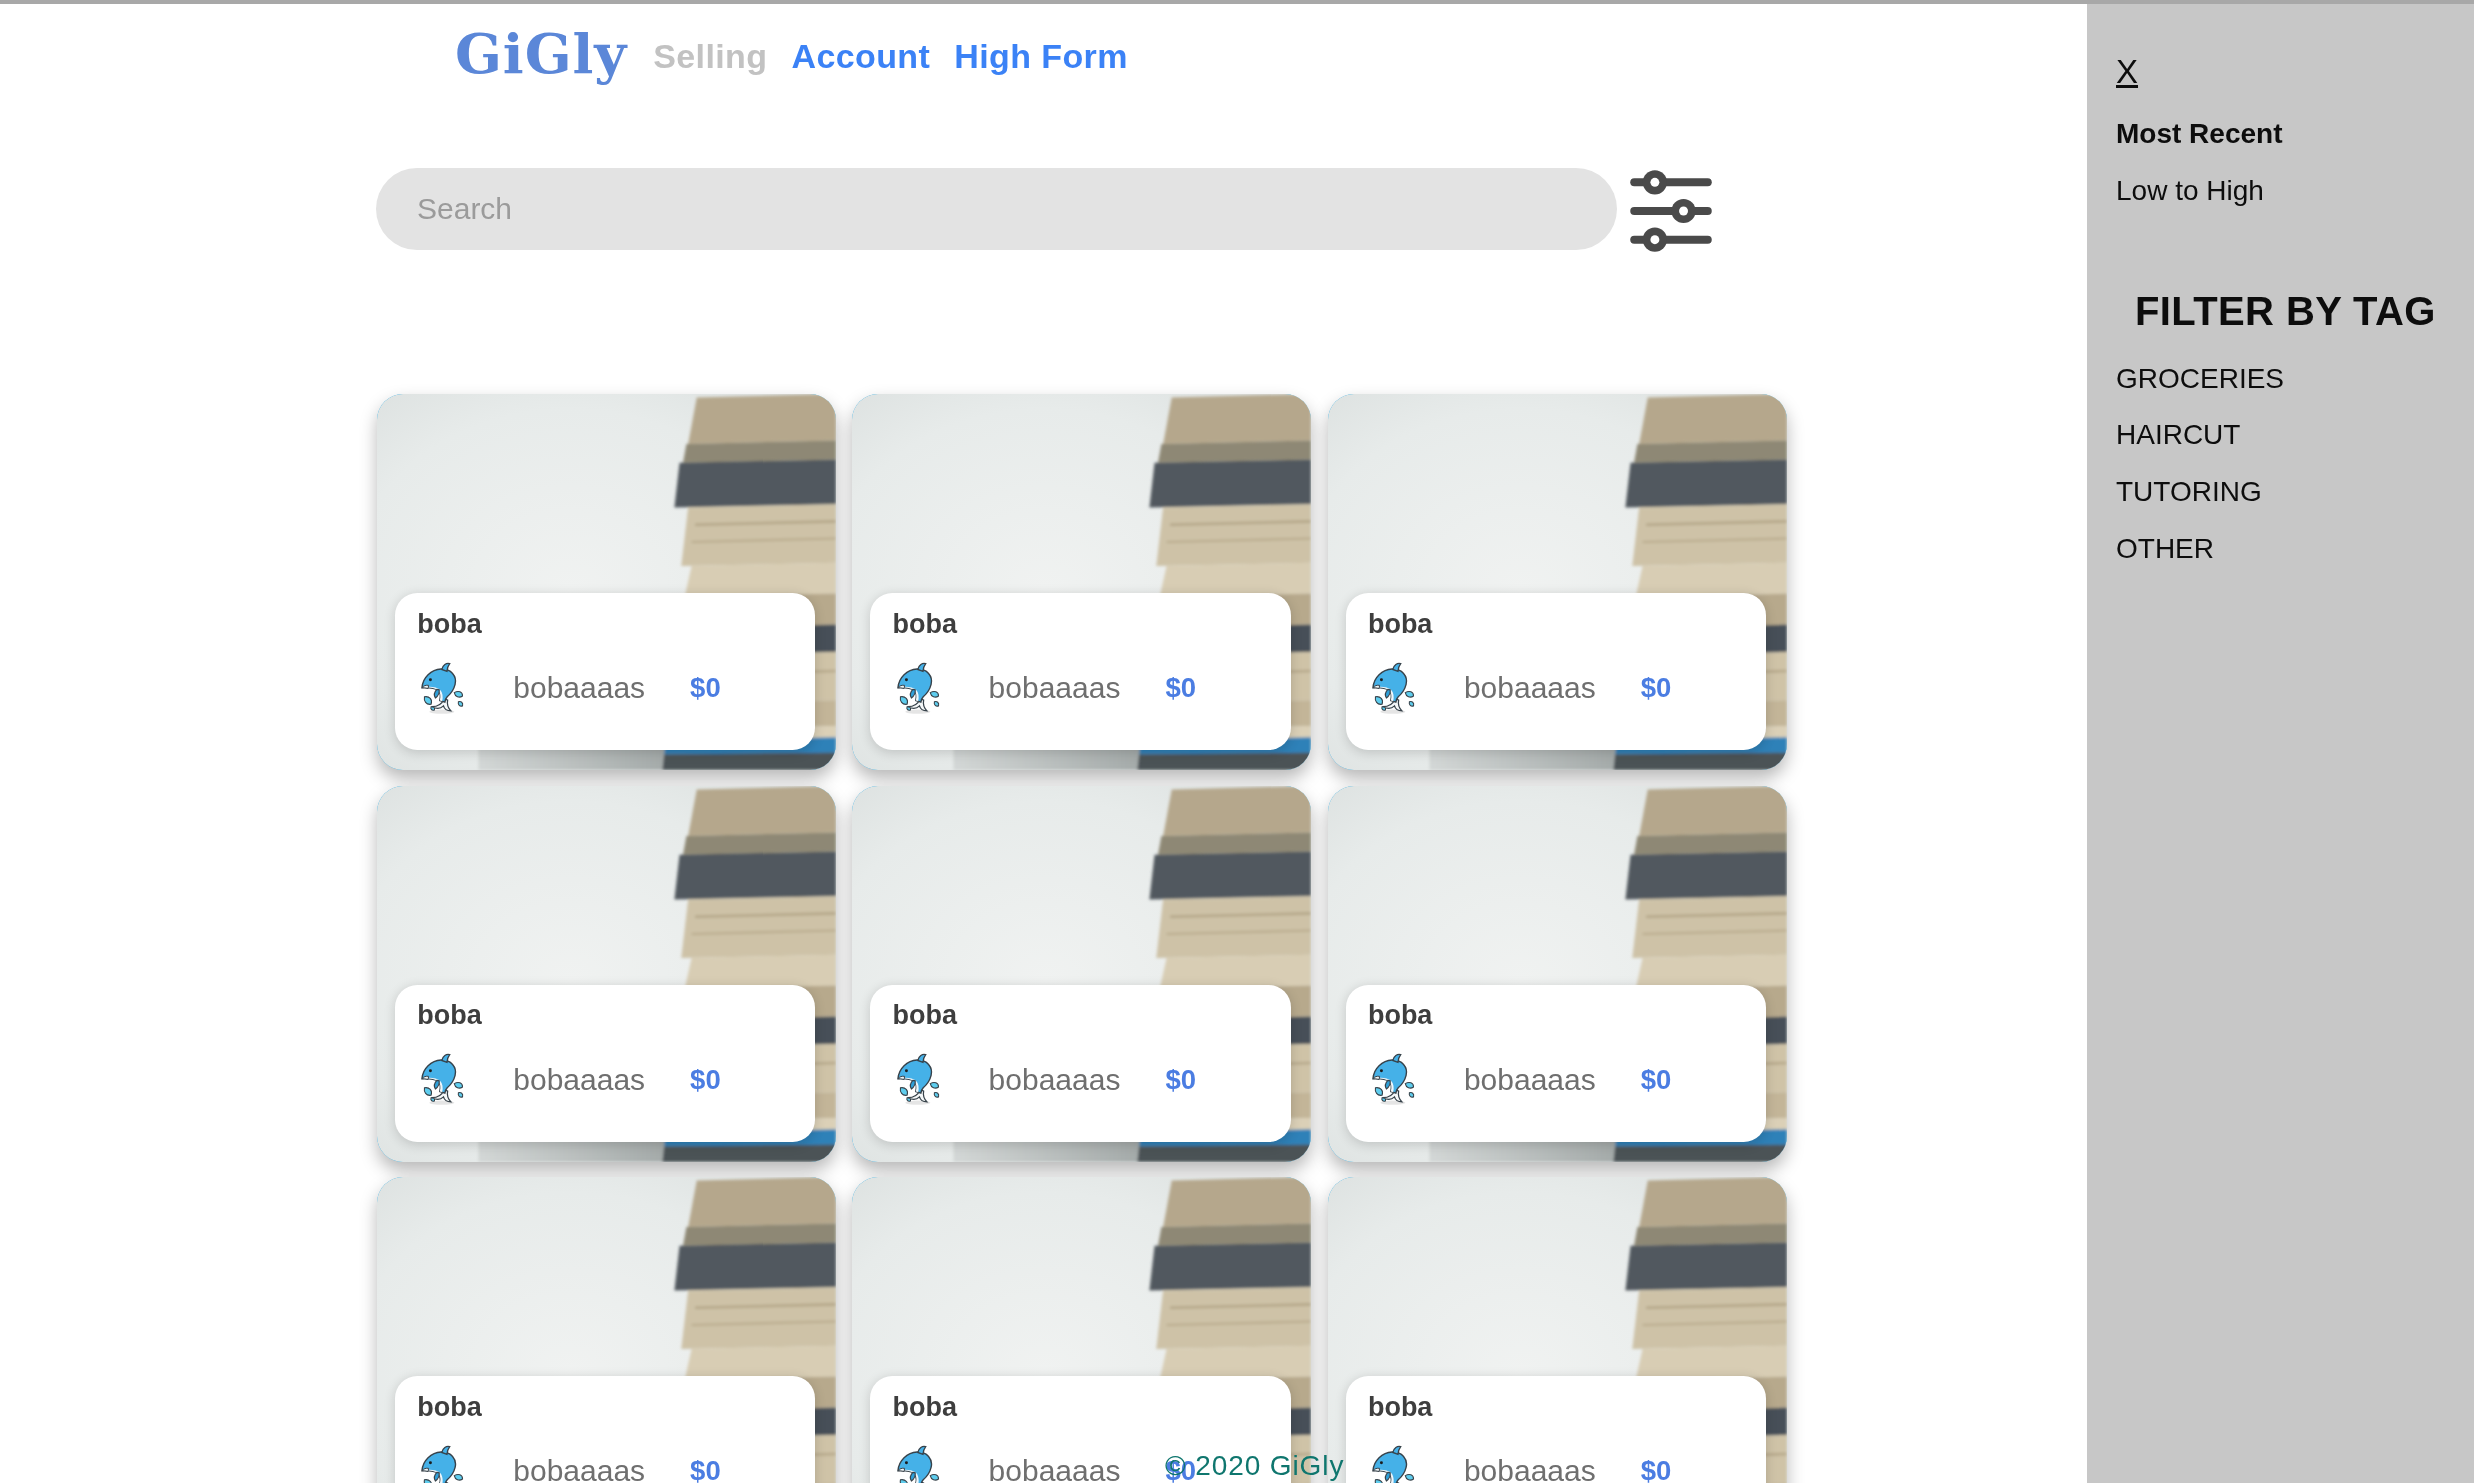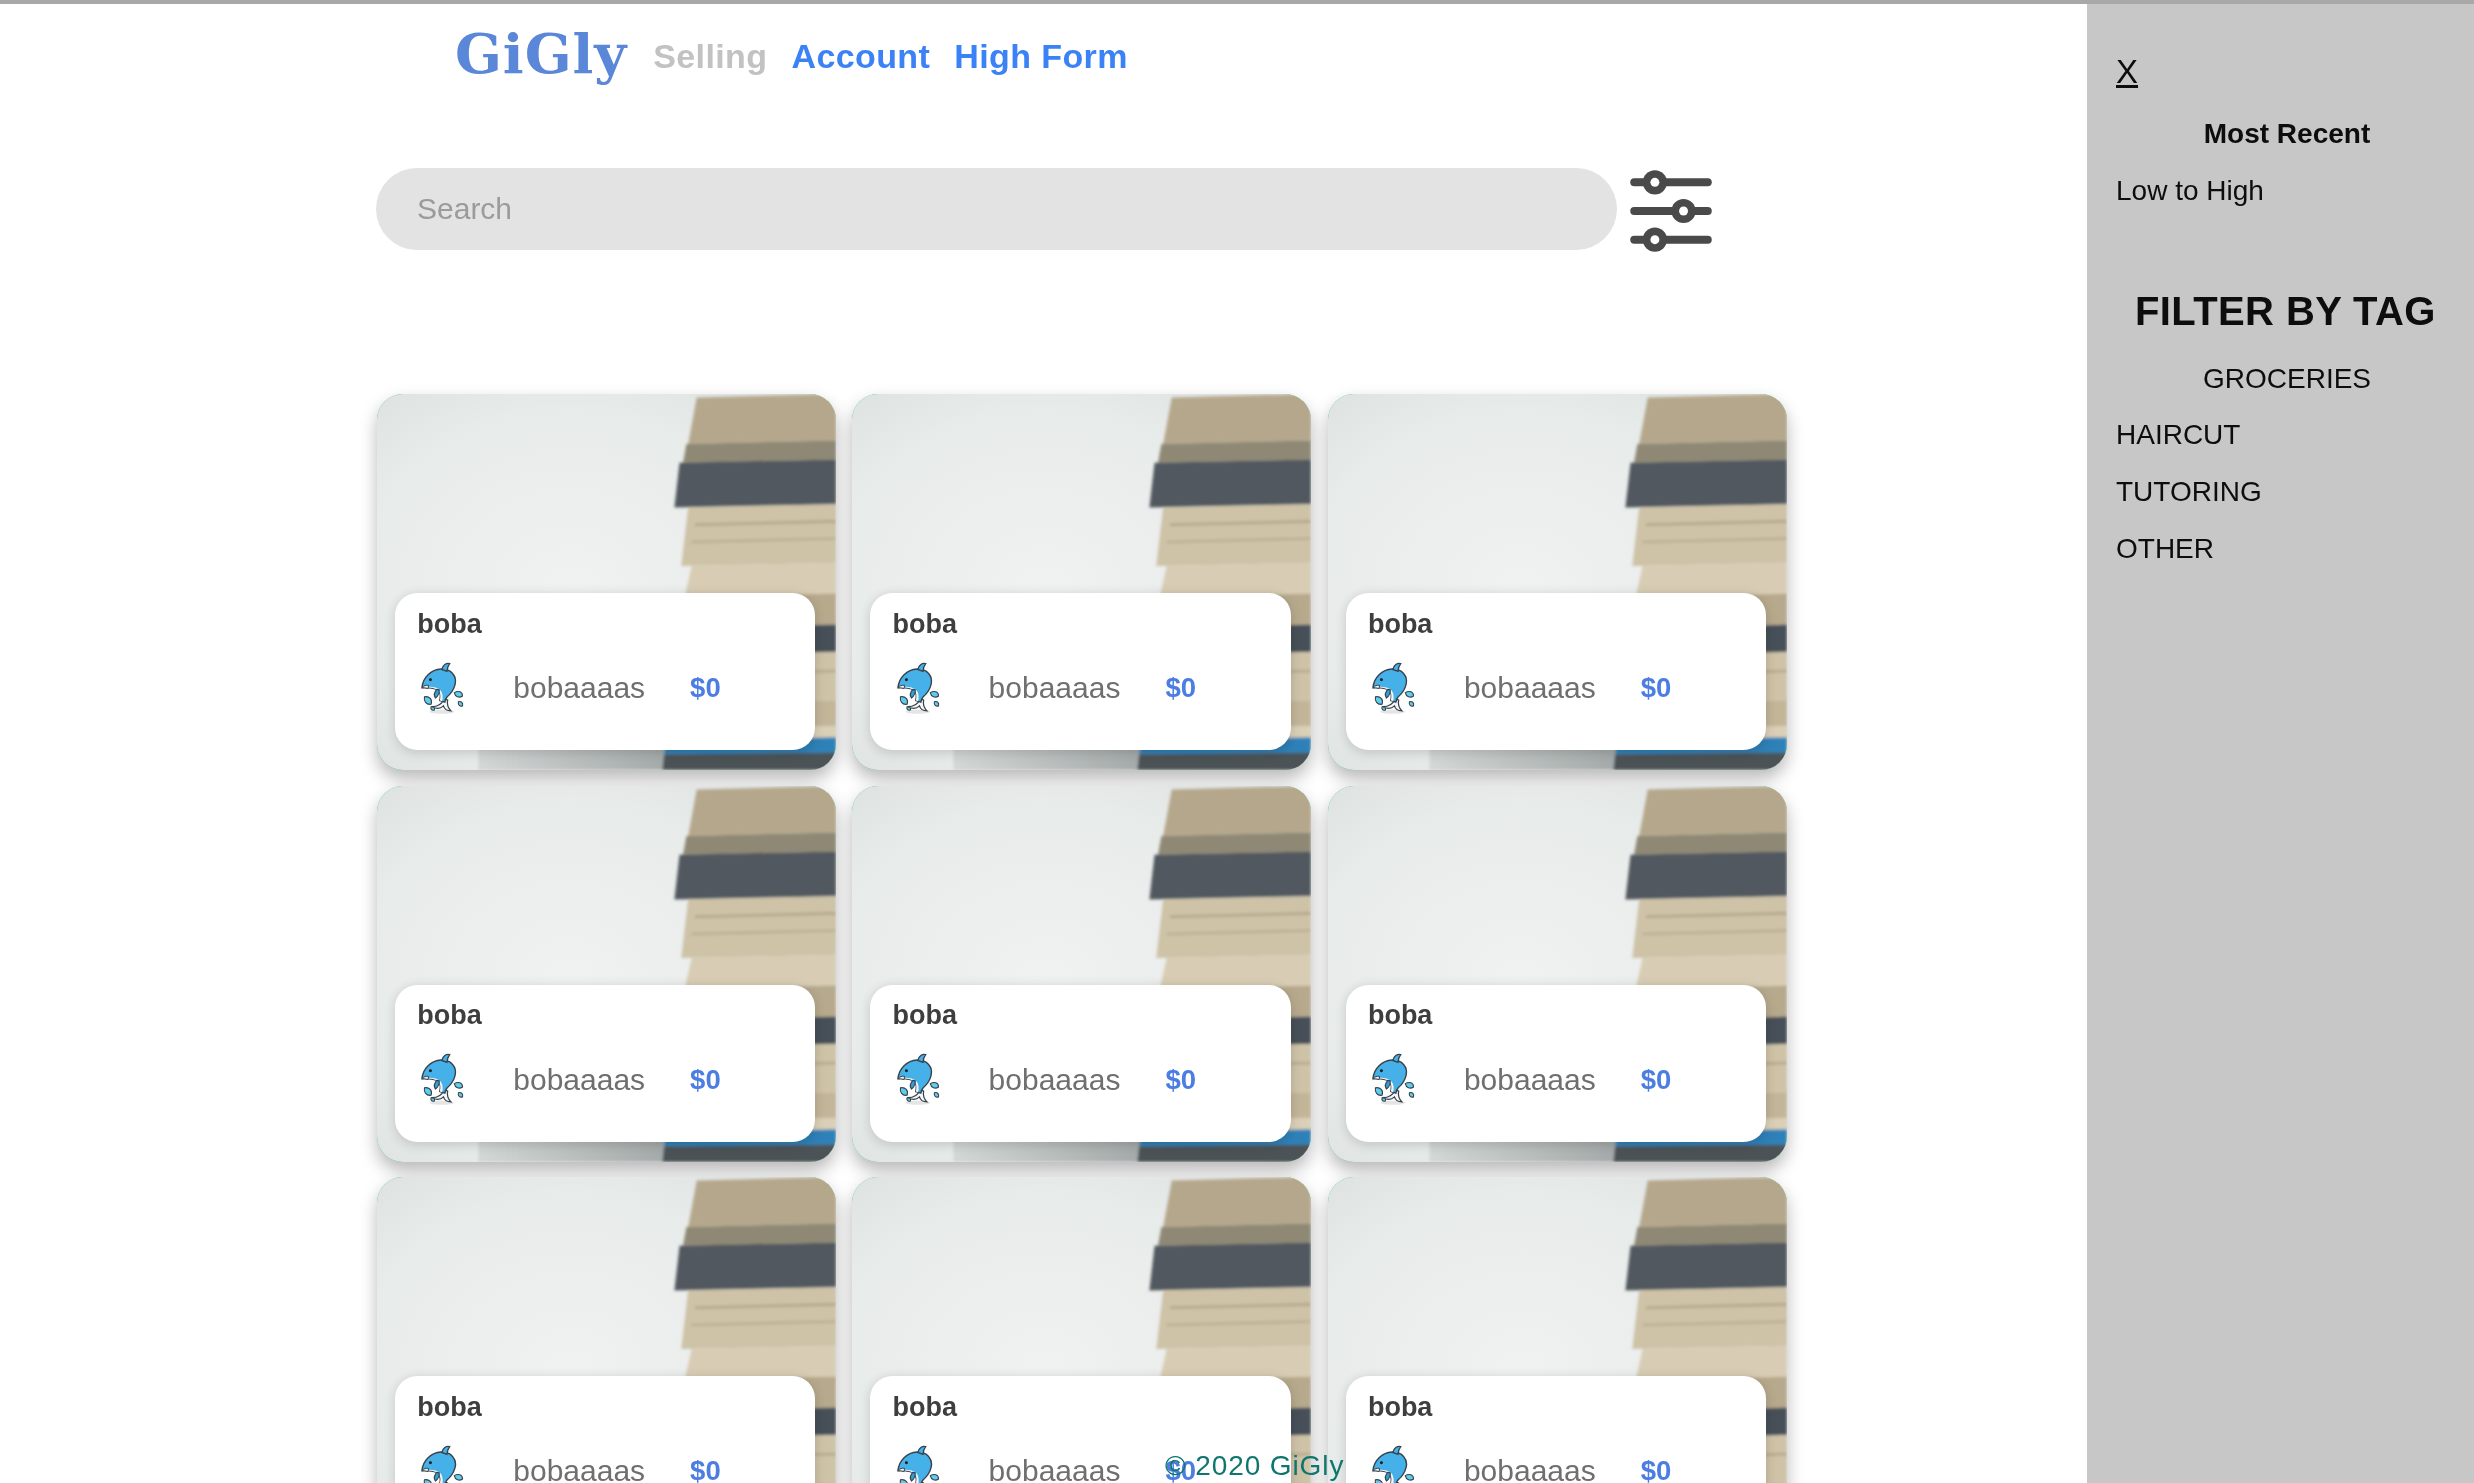--- a/index.html
+++ b/index.html
@@ -30,21 +30,21 @@
   .search::placeholder{color:#9b9b9b;}
   .filter-icon{width:86px;height:86px;cursor:pointer;flex:0 0 auto;}
 
   
   .grid{
     position:absolute;left:377px;top:394px;width:1409px;
     display:grid;grid-template-columns:repeat(3,459px);column-gap:16.3px;row-gap:15.5px;z-index:5;
   }
   .card{
     position:relative;width:459px;height:376px;border-radius:26px;overflow:hidden;
-    box-shadow:0 8.6px 17px rgba(0,0,0,.28);cursor:pointer;background:#22c55e;
+    box-shadow:0 8.6px 17px rgba(0,0,0,.28);cursor:pointer;background:#0ea5e9;
   }
   .card-img{position:absolute;inset:0;width:100%;height:100%;display:block;}
   .panel{
     position:absolute;left:18px;right:20.6px;top:199px;bottom:20px;
     background:#ffffff;border-radius:22.3px;box-shadow:0 2.6px 12px rgba(0,0,0,.16);
     padding:15.5px 22.3px;box-sizing:border-box;
   }
   .card-title{font-size:27px;font-weight:700;color:#3e3e3e;line-height:31px;}
   .card-row{display:flex;align-items:center;margin-top:22.3px;}
   .dolphin{width:53px;height:53px;flex:0 0 auto;}
@@ -62,21 +62,21 @@
     position:absolute;right:0;top:0;width:388px;height:100%;background:#c7c7c7;
     padding:55px 17px 0 29px;box-sizing:border-box;z-index:40;color:#0d0d0d;
   }
   .close{display:inline-block;font-size:33px;font-weight:400;color:#0d0d0d;
     text-decoration:underline;cursor:pointer;line-height:1;}
   .side-heading{font-size:40px;font-weight:800;margin:0;line-height:1.1;letter-spacing:0.4px;}
   .side-heading.sort{margin-top:170px;}
   .side-heading.filter{margin-top:82px;margin-left:19px;}
   .opt{font-size:28px;margin-top:26px;cursor:pointer;line-height:1.1;}
   .opt.selected{font-weight:700;}
-  .opt.first{margin-top:31px;text-align:center;}
+  .opt.first{margin-top:31px;}
 </style>
 </head>
 <body>
 
 <svg width="0" height="0" style="position:absolute" aria-hidden="true">
   <defs>
     <radialGradient id="wall" cx="42%" cy="52%" r="80%">
       <stop offset="0%" stop-color="#f0f2f1"></stop>
       <stop offset="60%" stop-color="#e7ebea"></stop>
       <stop offset="100%" stop-color="#d7dcdb"></stop>

